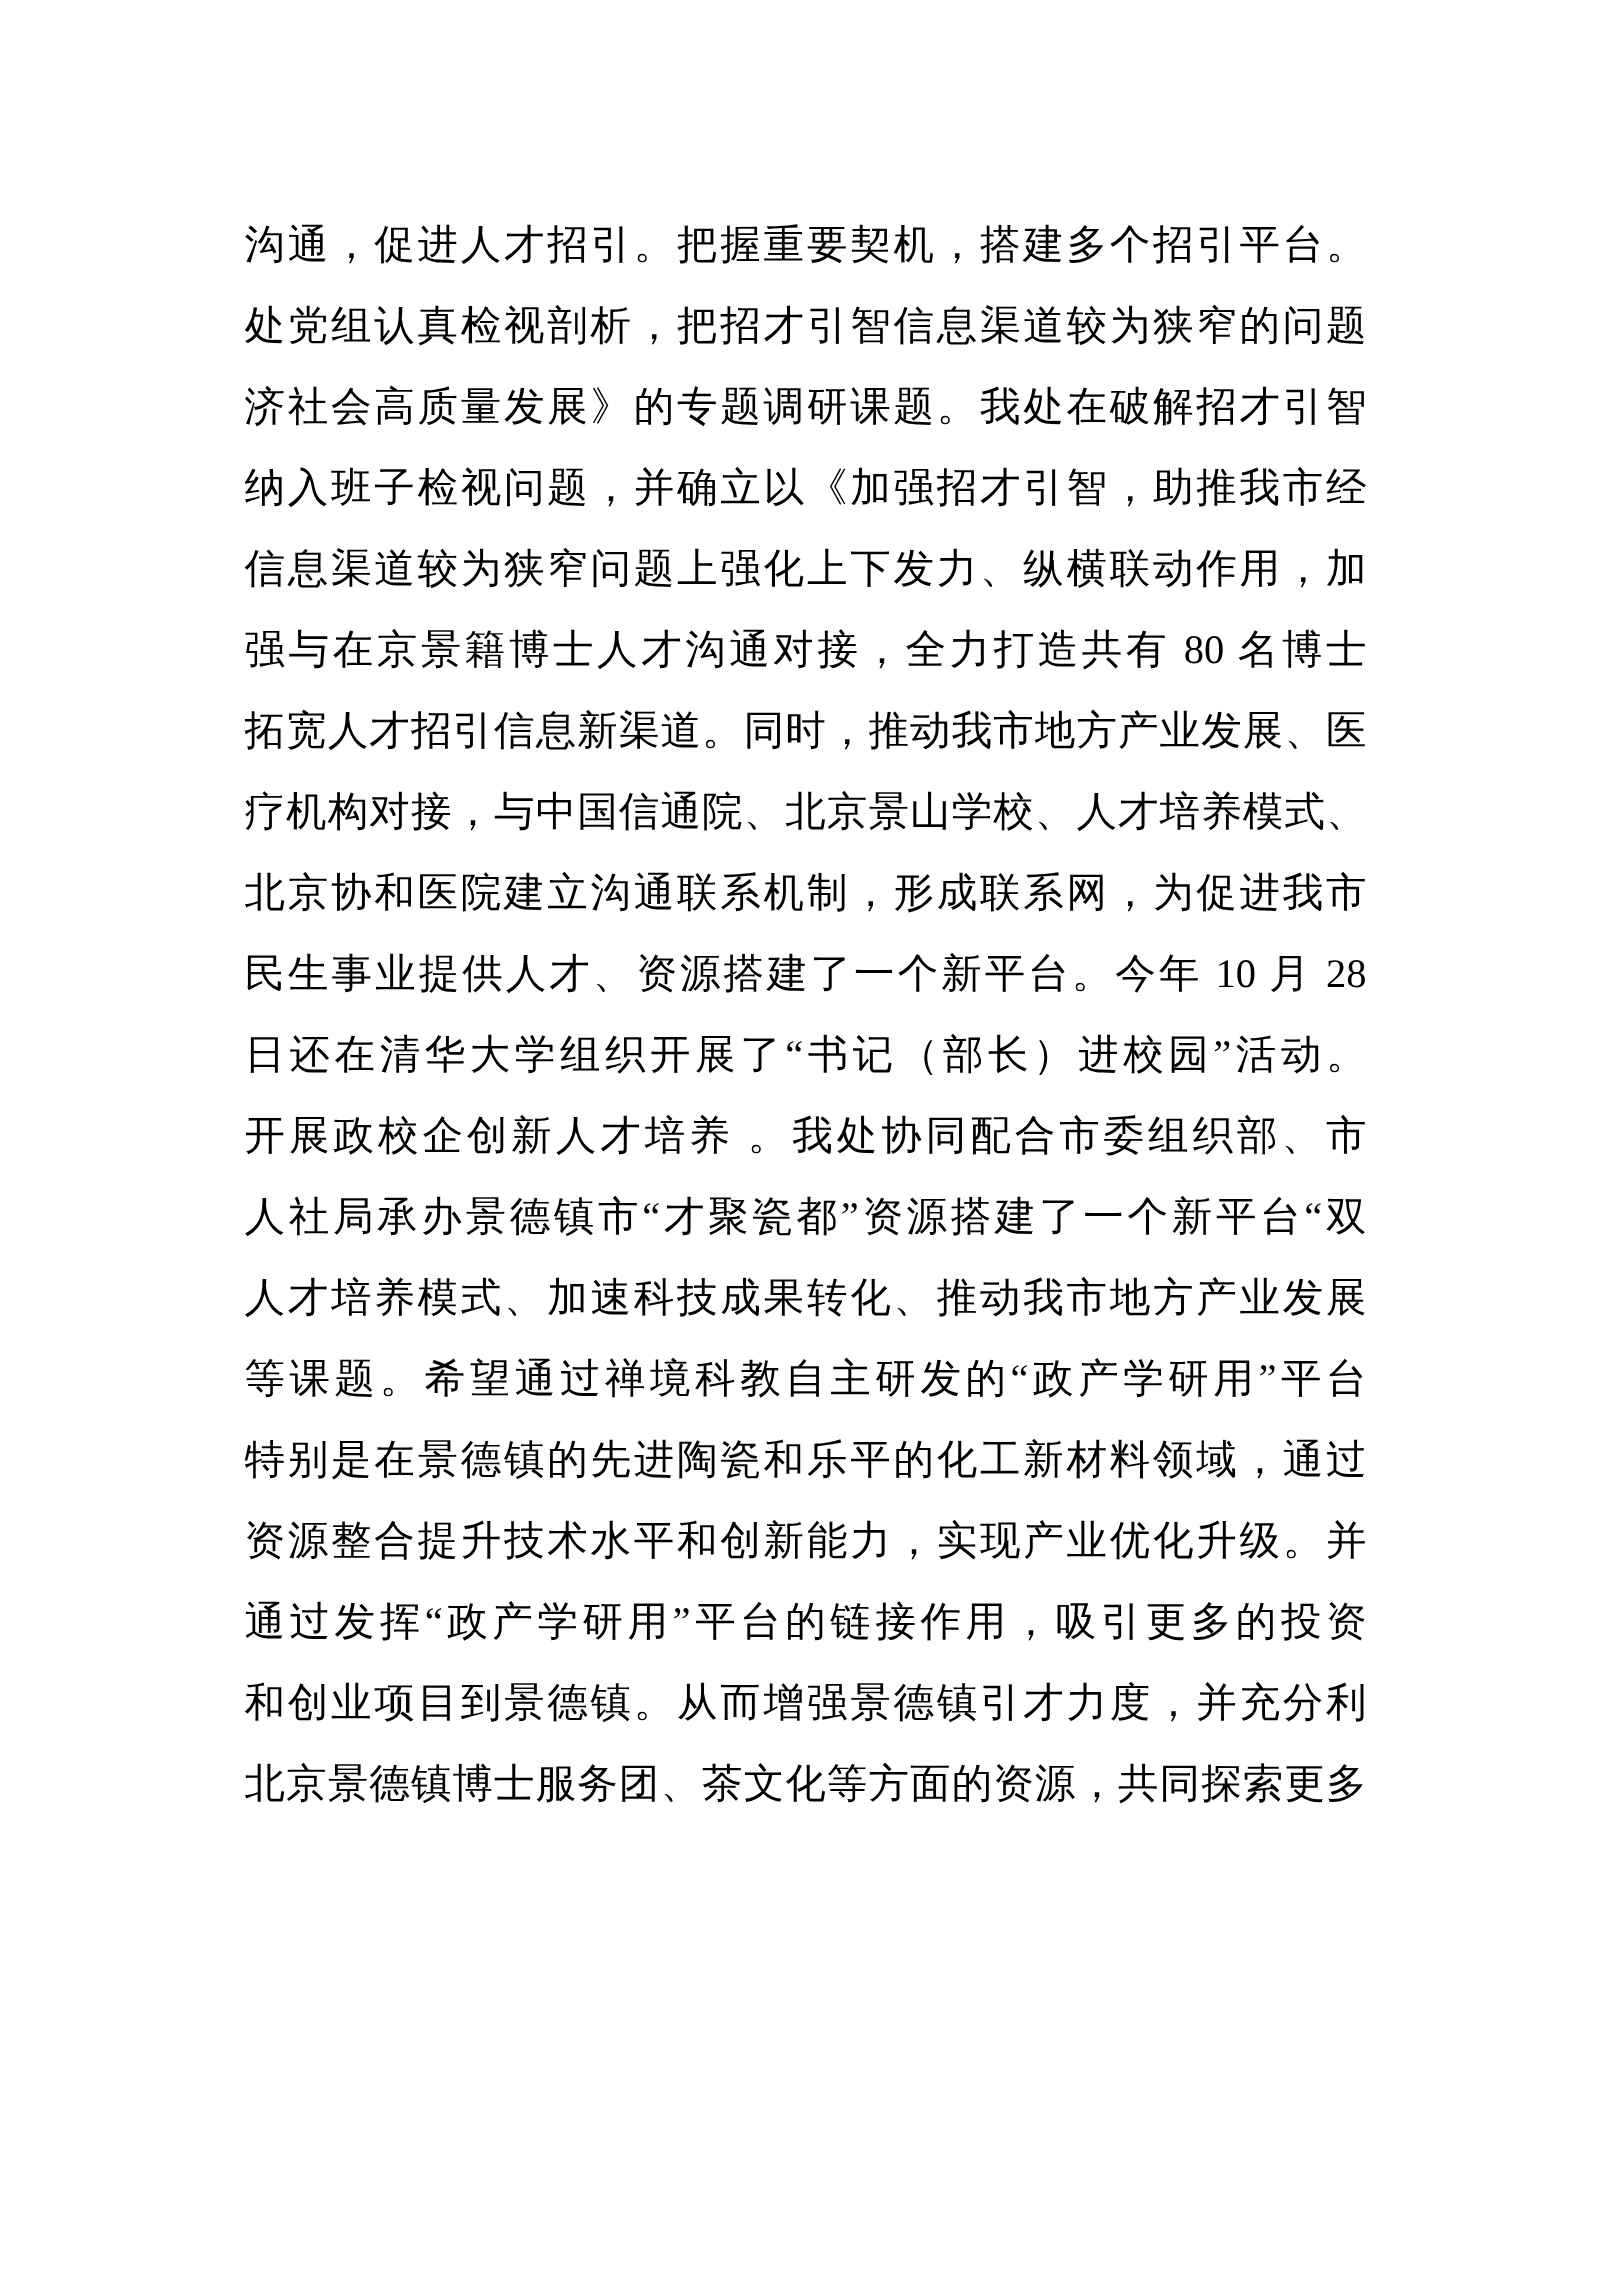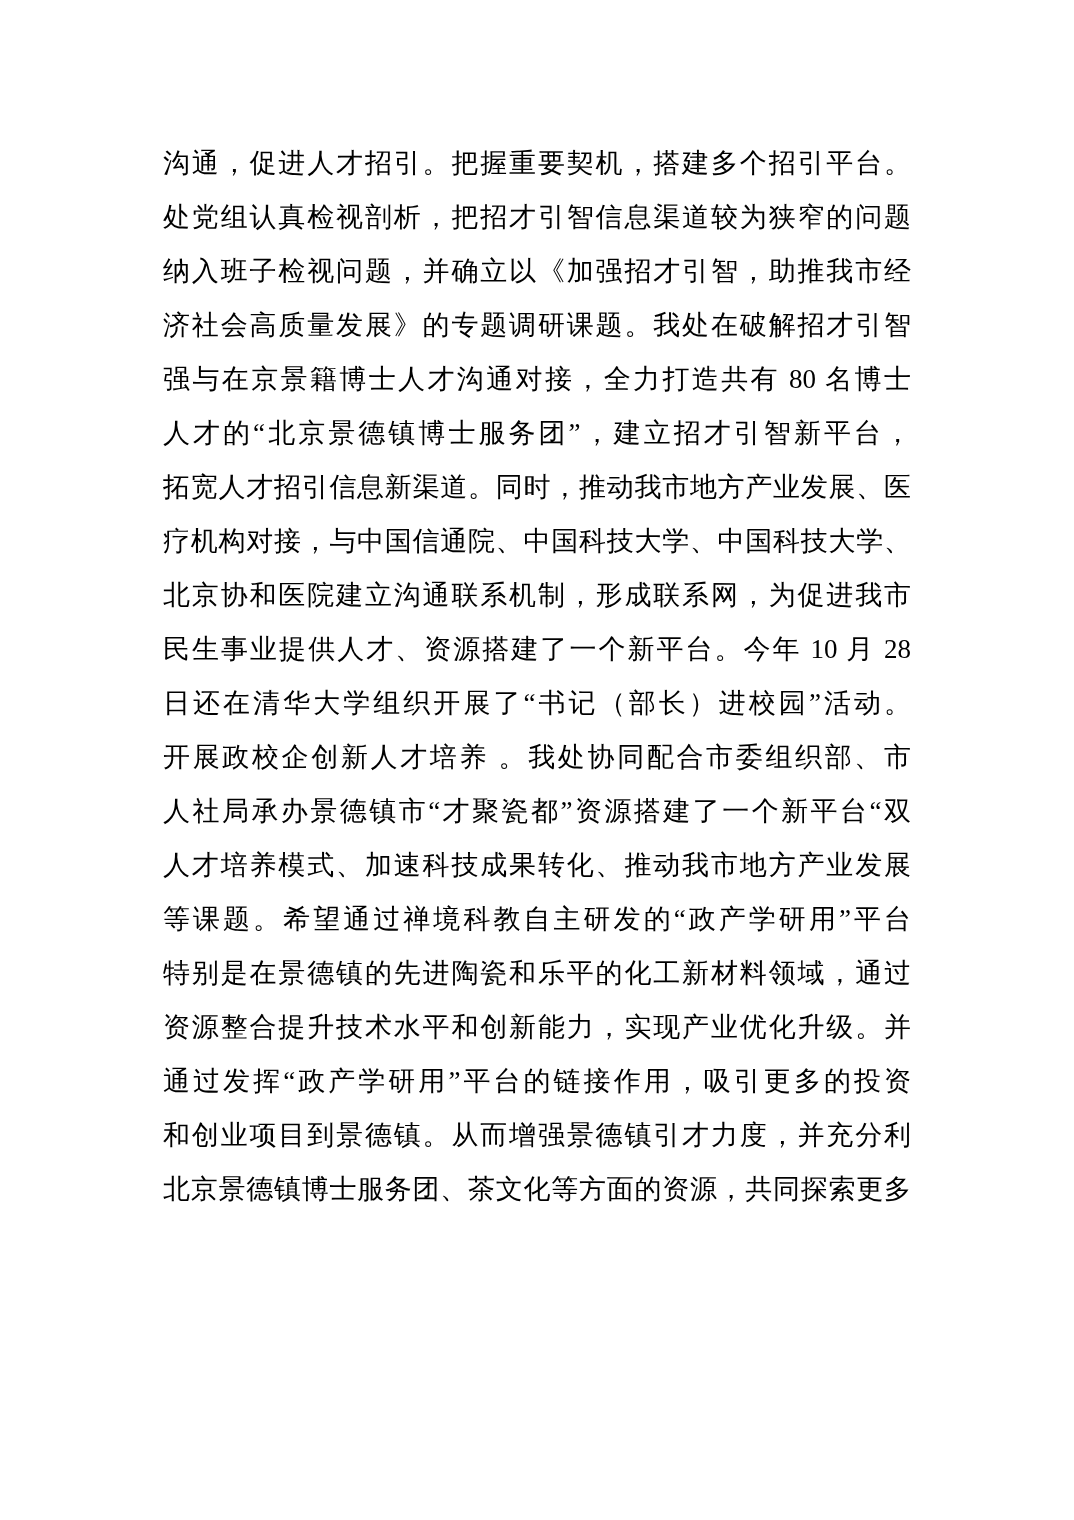--- a/index.html
+++ b/index.html
@@ -38,26 +38,26 @@
   }
 </style>
 </head>
 <body>
 
 <div class="page">
   <div class="text-block">
 
   <div class="line">沟通，促进人才招引。把握重要契机，搭建多个招引平台。</div>
       <div class="line">处党组认真检视剖析，把招才引智信息渠道较为狭窄的问题</div>
+      <div class="line">济社会高质量发展》的专题调研课题。我处在破解招才引智</div>
       <div class="line">纳入班子检视问题，并确立以《加强招才引智，助推我市经</div>
-      <div class="line">济社会高质量发展》的专题调研课题。我处在破解招才引智</div>
+      <div class="line">信息渠道较为狭窄问题上强化上下发力、纵横联动作用，加</div>
       <div class="line">强与在京景籍博士人才沟通对接，全力打造共有 80 名博士</div>
-      <div class="line">人才的“北京景德镇博士服务团”，建立招才引智新平台，</div>
       <div class="line">拓宽人才招引信息新渠道。同时，推动我市地方产业发展、医</div>
-      <div class="line">疗机构对接，与中国信通院、中国科技大学、中国科技大学、</div>
+      <div class="line">疗机构对接，与中国信通院、北京景山学校、人才培养模式、</div>
       <div class="line">北京协和医院建立沟通联系机制，形成联系网，为促进我市</div>
       <div class="line">民生事业提供人才、资源搭建了一个新平台。今年 10 月 28</div>
       <div class="line">日还在清华大学组织开展了“书记（部长）进校园”活动。</div>
       <div class="line">开展政校企创新人才培养 。我处协同配合市委组织部、市</div>
       <div class="line">人社局承办景德镇市“才聚瓷都”资源搭建了一个新平台“双</div>
       <div class="line">人才培养模式、加速科技成果转化、推动我市地方产业发展</div>
       <div class="line">等课题。希望通过禅境科教自主研发的“政产学研用”平台</div>
       <div class="line">特别是在景德镇的先进陶瓷和乐平的化工新材料领域，通过</div>
       <div class="line">资源整合提升技术水平和创新能力，实现产业优化升级。并</div>
       <div class="line">通过发挥“政产学研用”平台的链接作用，吸引更多的投资</div>

